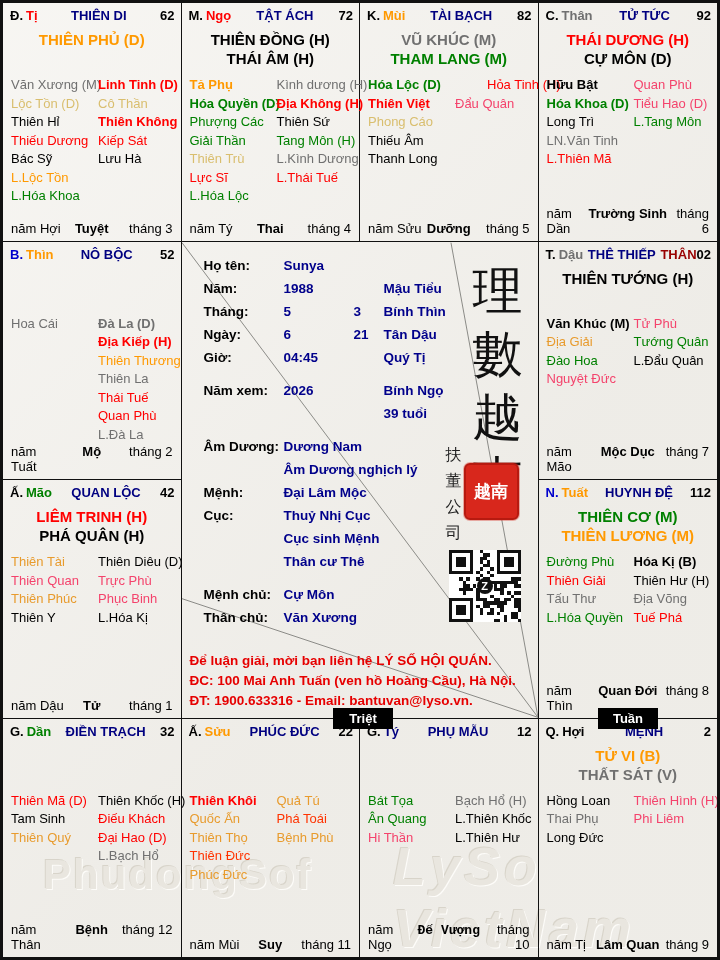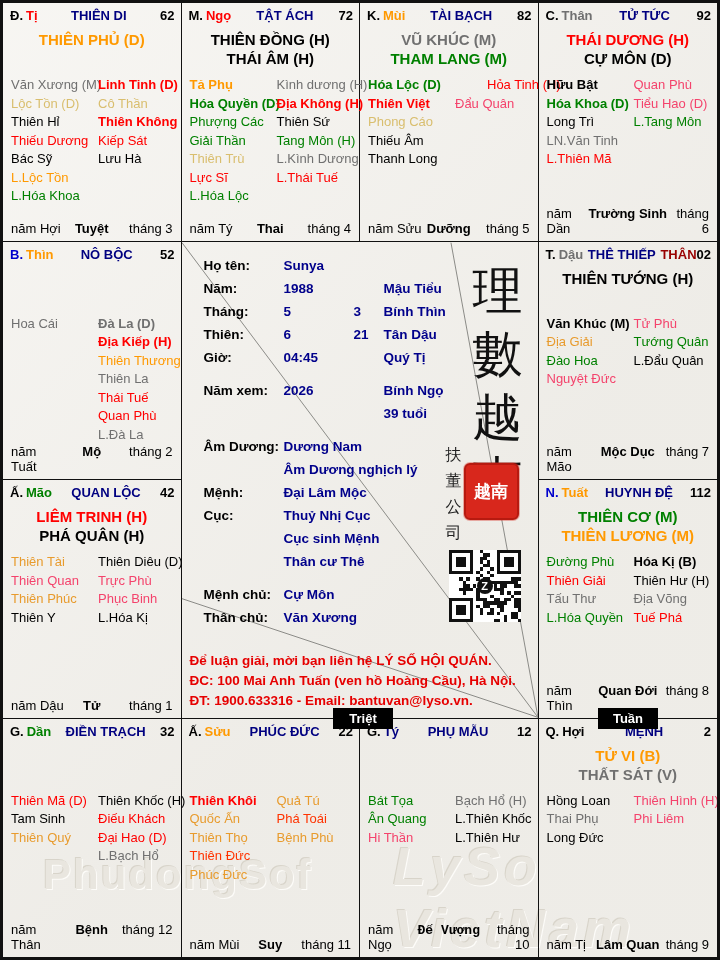--- a/index.html
+++ b/index.html
@@ -102,21 +102,21 @@
             <span class="iv1">1988</span>
             <span class="iv3">Mậu Tiểu</span>
           </div>
           <div class="irow">
             <span class="ilabel">Tháng:</span>
             <span class="iv1">5</span>
             <span class="iv2">3</span>
             <span class="iv3">Bính Thìn</span>
           </div>
           <div class="irow">
-            <span class="ilabel">Thiên:</span>
+            <span class="ilabel">Ngày:</span>
             <span class="iv1">6</span>
             <span class="iv2">21</span>
             <span class="iv3">Tân Dậu</span>
           </div>
           <div class="irow">
             <span class="ilabel">Giờ:</span>
             <span class="iv1">04:45</span>
             <span class="iv3">Quý Tị</span>
           </div>
           <div class="irow sp"></div>

